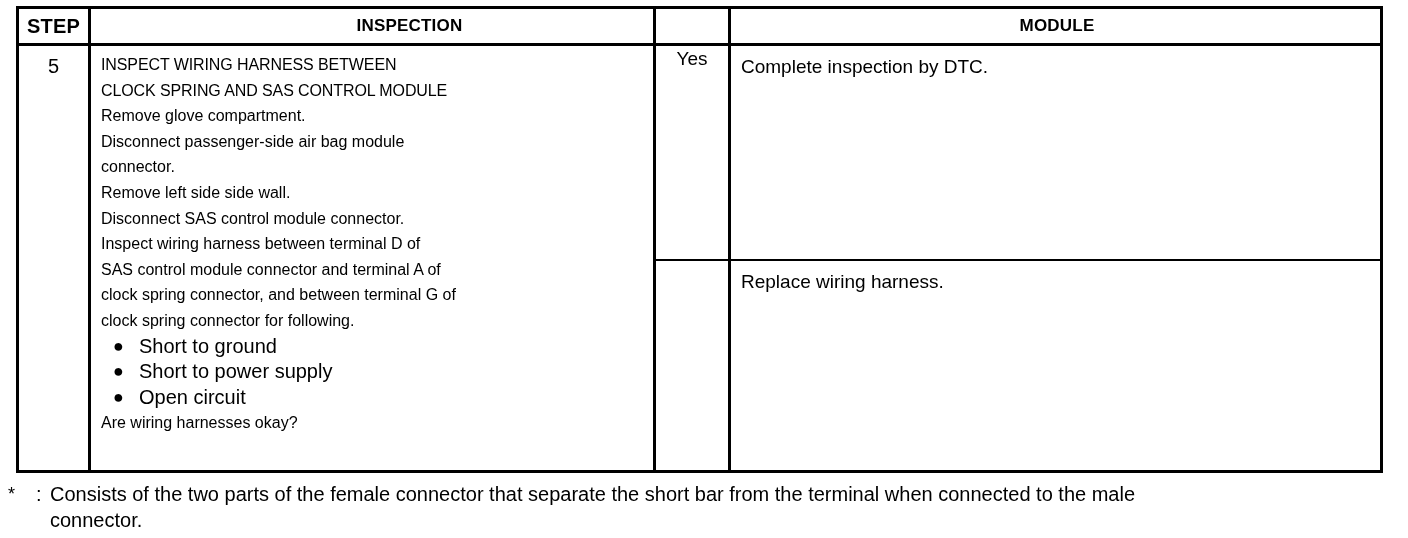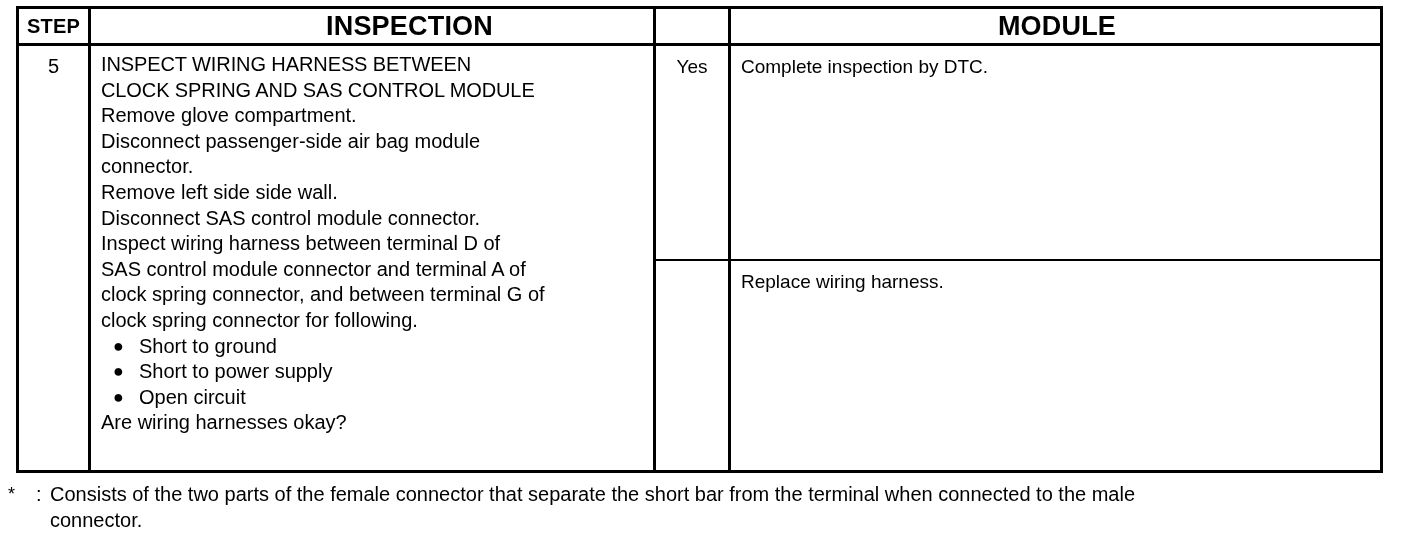--- a/index.html
+++ b/index.html
@@ -61,21 +61,21 @@
   }
 
   
   .hdr {
     position: absolute;
     top: 0;
     height: 34px;
     line-height: 34px;
     text-align: center;
     font-weight: bold;
-    font-size: 27px;
+    font-size: 17px;
     letter-spacing: 0.2px;
     white-space: nowrap;
     overflow: hidden;
   }
   .hdr-step   { left: 0px;   width: 69px; font-size: 20px; }
   .hdr-insp   { left: 72px;  width: 637px; }
   .hdr-action { left: 712px; width: 652px; }
 
   
   .cell {
@@ -99,21 +99,21 @@
     height: 427px;
     padding: 6px 4px 0 10px;
   }
   .cell-yes {
     left: 637px;
     top: 37px;
     width: 72px;
     height: 213px;
     text-align: center;
     font-size: 19px;
-    padding-top: 10px;
+    padding-top: 2px;
   }
   .cell-no {
     left: 637px;
     top: 252px;
     width: 72px;
     height: 212px;
     text-align: center;
     font-size: 19px;
     padding-top: 10px;
   }
@@ -129,21 +129,21 @@
     left: 712px;
     top: 252px;
     width: 652px;
     height: 212px;
     padding: 10px 6px 0 10px;
     font-size: 19px;
   }
 
   
   .insp-line {
-    font-size: 20px;
+    font-size: 16px;
     line-height: 25.6px;
     white-space: nowrap;
   }
   .insp-line.caps {
     font-weight: normal;
     letter-spacing: -0.1px;
   }
   .bullet-line {
     font-size: 20px;
     line-height: 25.6px;

